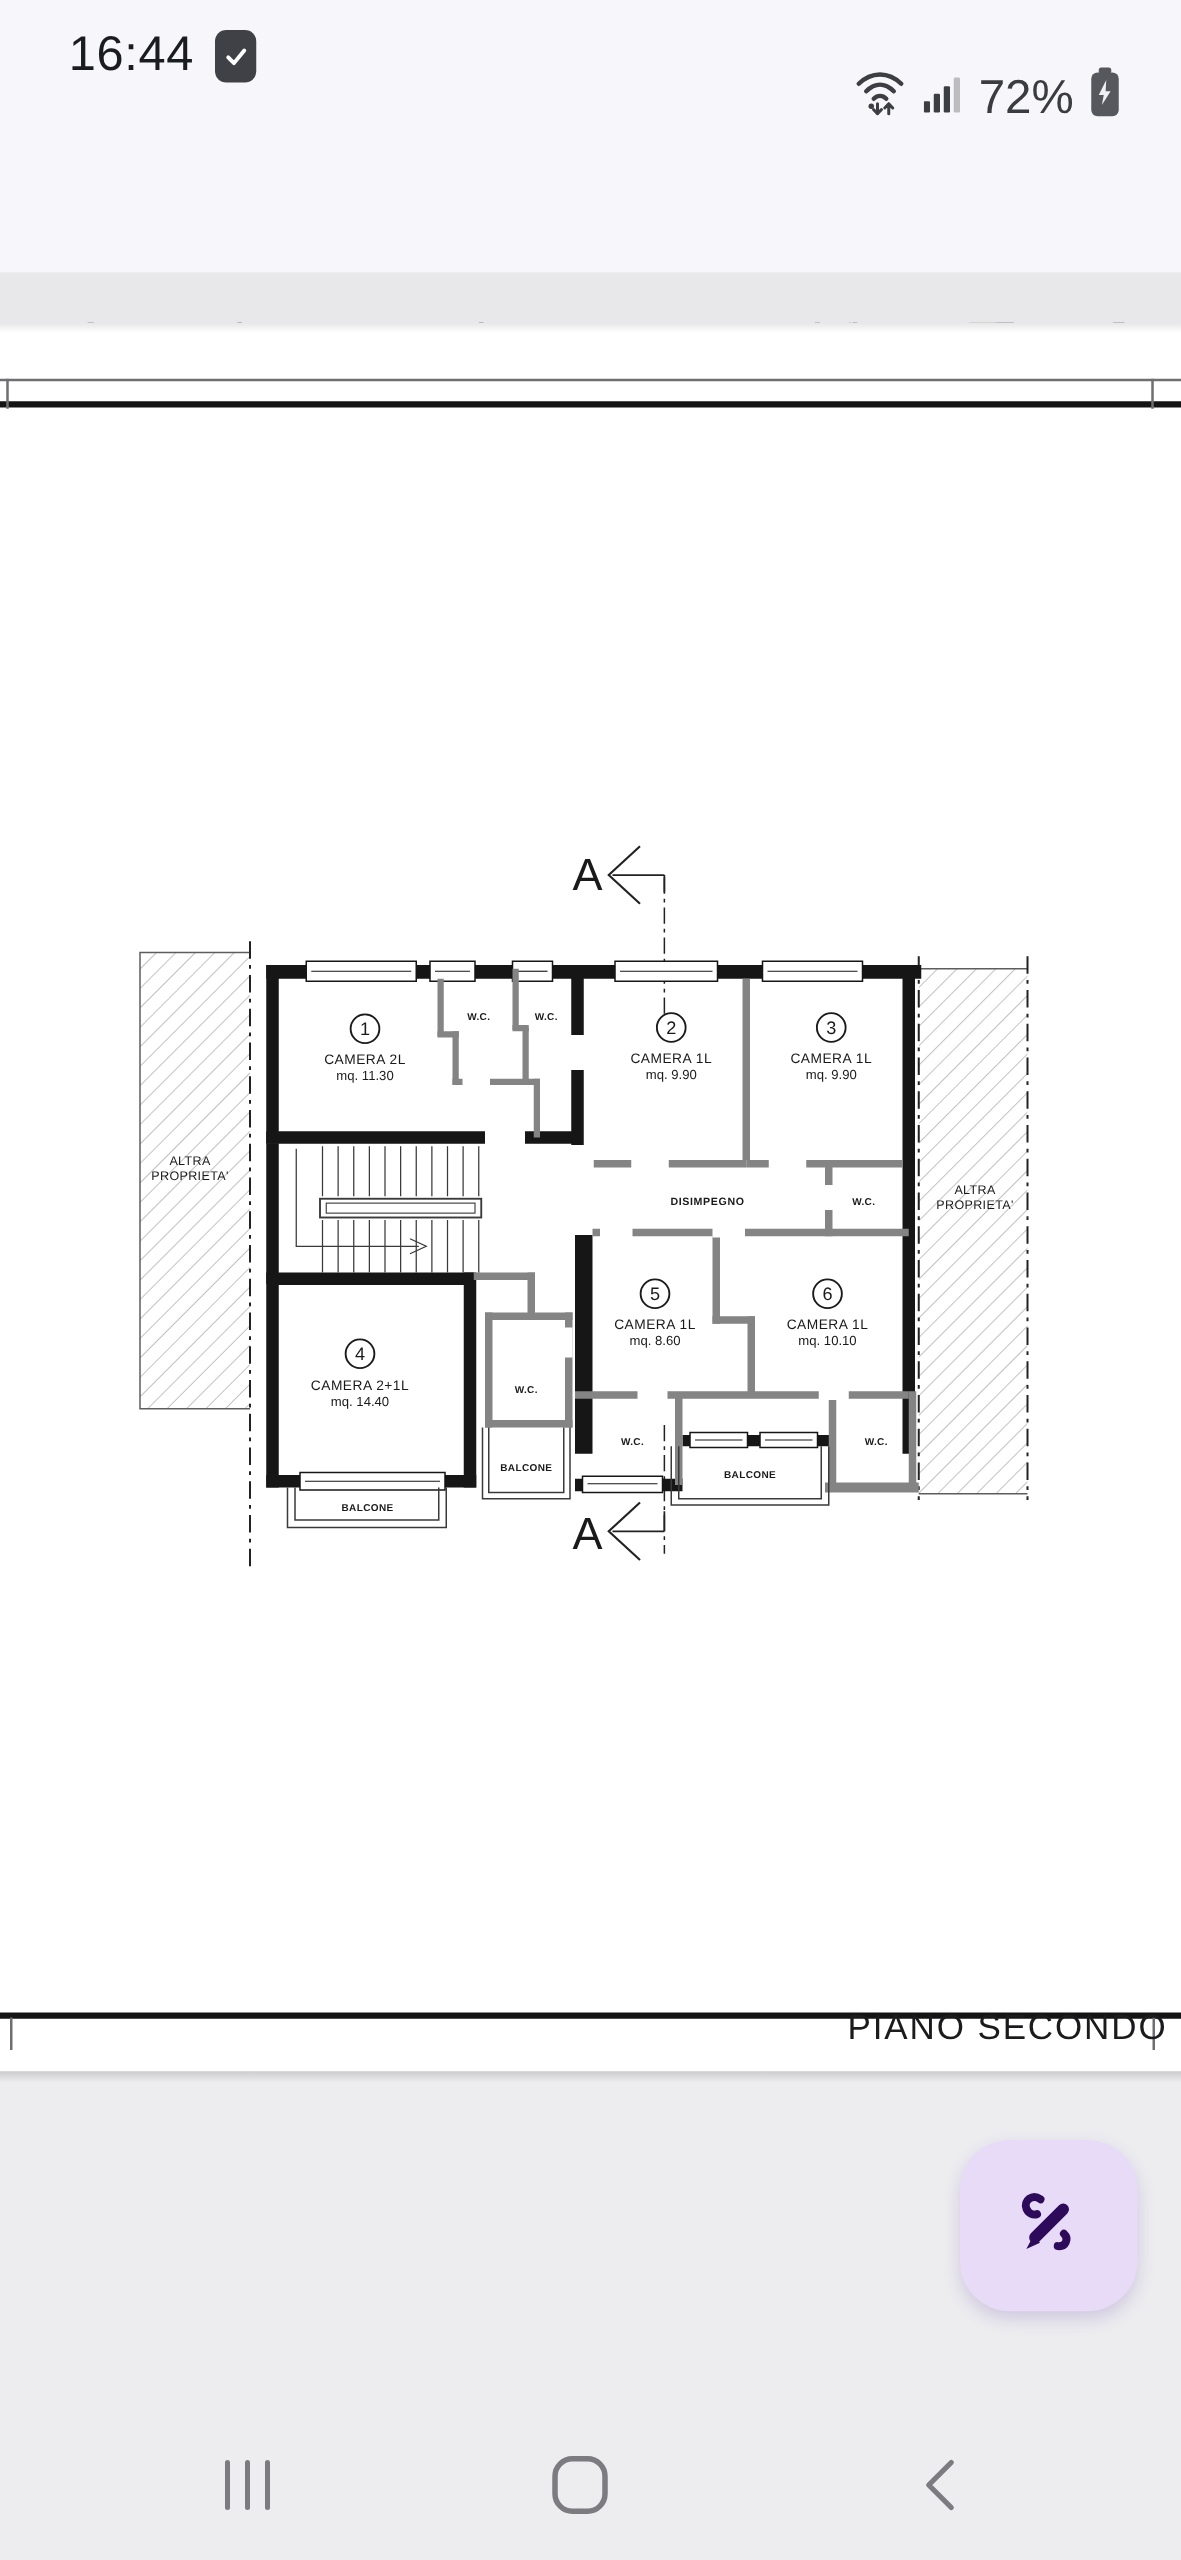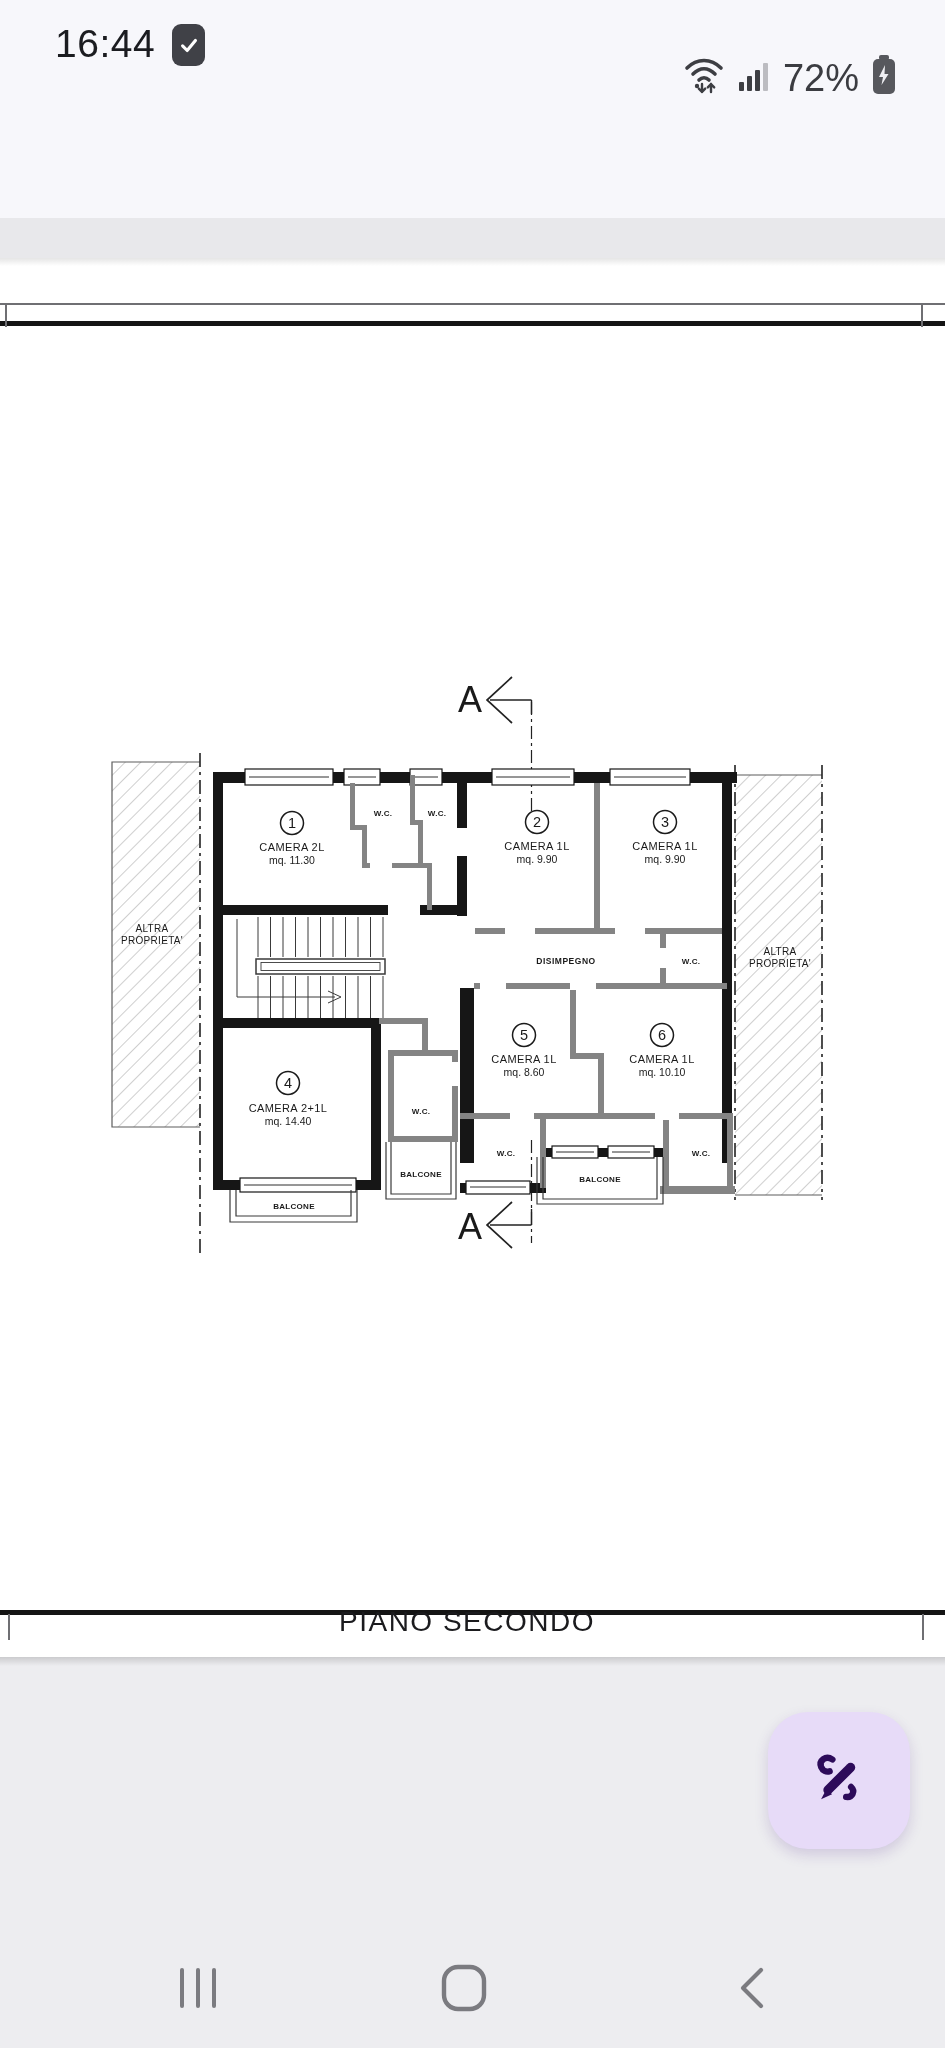--- a/index.html
+++ b/index.html
@@ -22,21 +22,21 @@
   .ab-ic{position:absolute;top:116px;width:54px;height:54px;background:none;border:none;padding:0;cursor:pointer;}
   .ic-search{left:642px;} .ic-drive{left:760px;} .ic-menu{left:868px;}
   
   .band{position:absolute;left:0;top:218px;width:945px;height:40px;background:#E8E8EB;}
   .page{position:absolute;left:0;top:258px;width:945px;height:1399px;background:#ffffff;}
   .page-shadow-top{position:absolute;left:0;top:0;width:945px;height:8px;background:linear-gradient(rgba(0,0,0,.10),rgba(0,0,0,0));}
   .page-shadow-bot{position:absolute;left:0;top:1657px;width:945px;height:9px;background:linear-gradient(rgba(0,0,0,.14),rgba(0,0,0,0));}
   .fl{position:absolute;background:#141414;}
   .fl-thin{background:#6f6f73;}
   .plan-svg{position:absolute;left:0;top:560px;}
-  .floor-title{position:absolute;left:0;top:1348px;width:934px;text-align:center;
+  .floor-title{position:absolute;left:0;top:1348px;width:934px;text-align:right;
     font-size:28px;color:#1b1b1e;letter-spacing:1.5px;}
   
   .fab{position:absolute;left:768px;top:1712px;width:142px;height:137px;border:none;border-radius:40px;
     background:#E7DBF8;box-shadow:0 6px 14px rgba(80,40,140,.18);cursor:pointer;
     display:flex;align-items:center;justify-content:center;padding:0;}
   .nav-bar{position:absolute;left:0;top:1930px;width:945px;height:118px;display:flex;align-items:center;justify-content:space-between;padding:0 170px;}
   .nav-btn{background:none;border:none;padding:6px;cursor:pointer;}
 </style>
 </head>
 <body>

